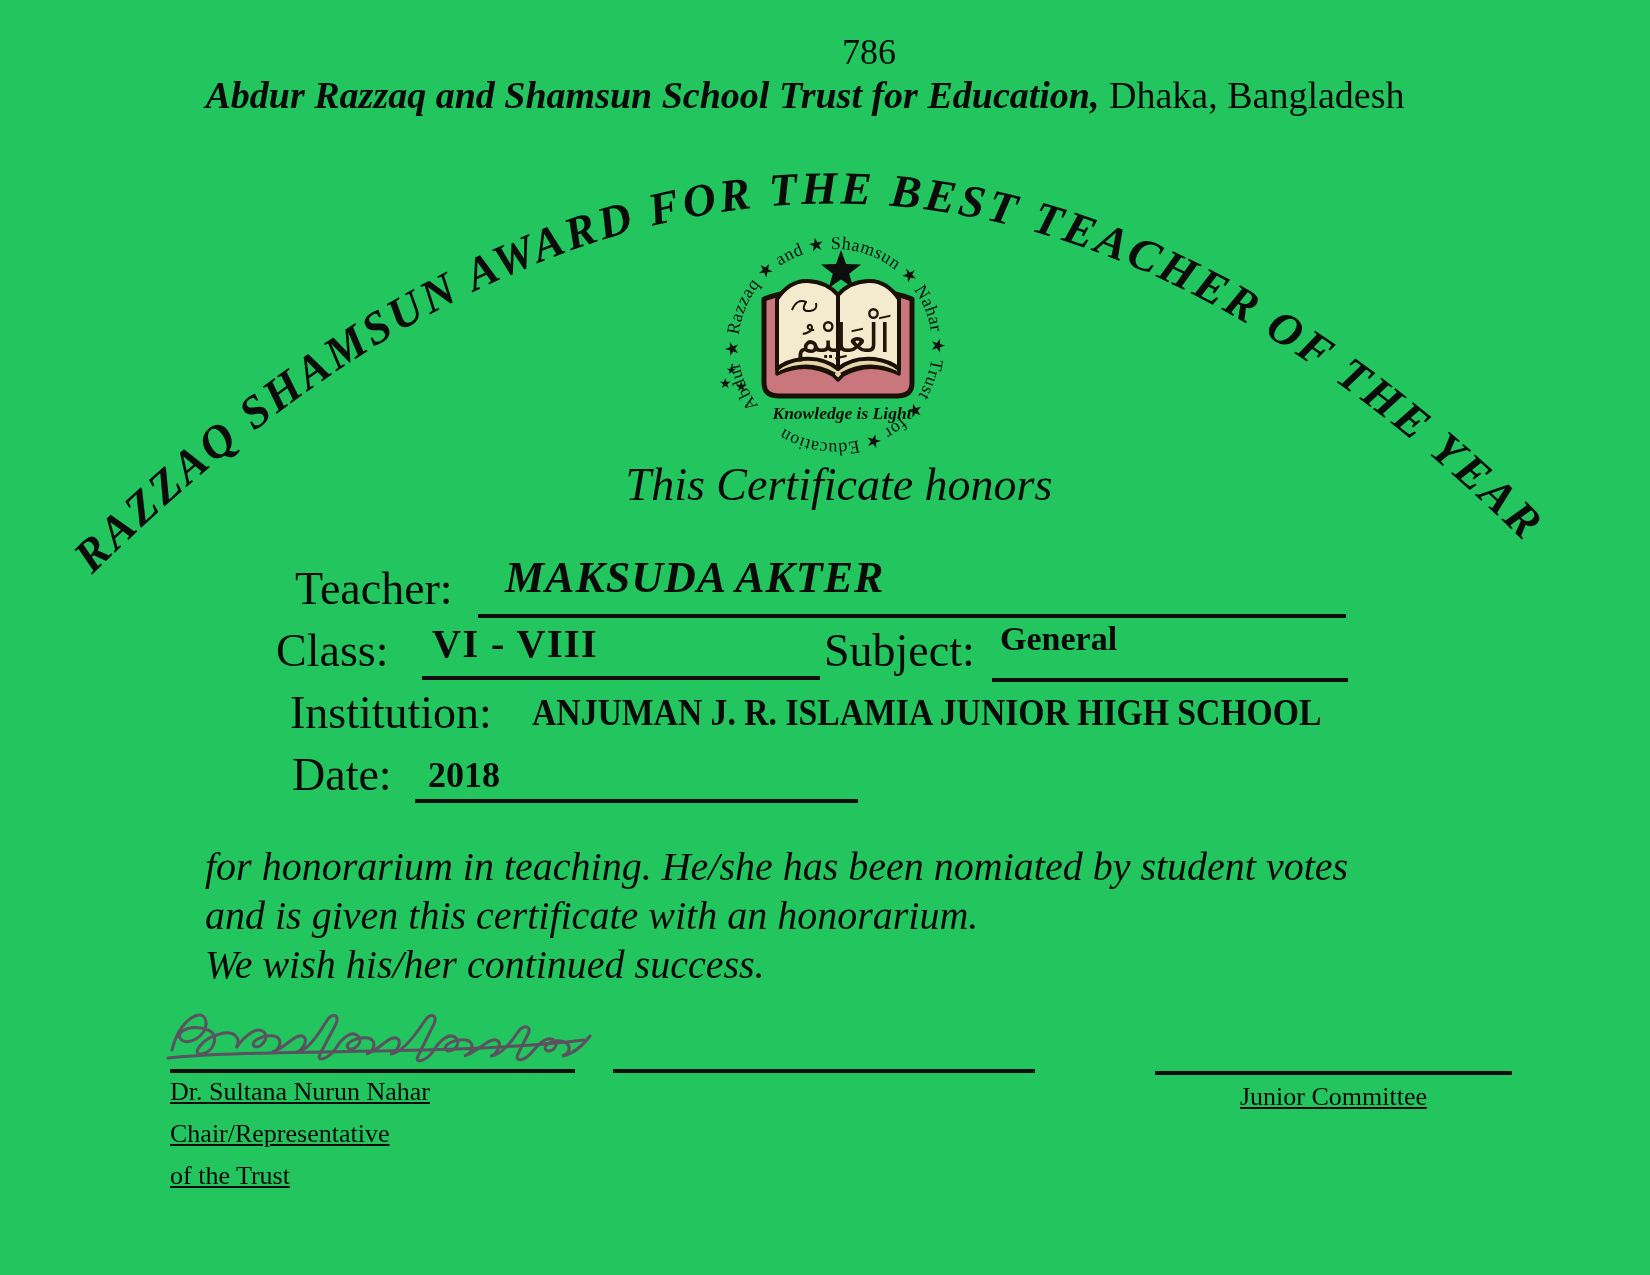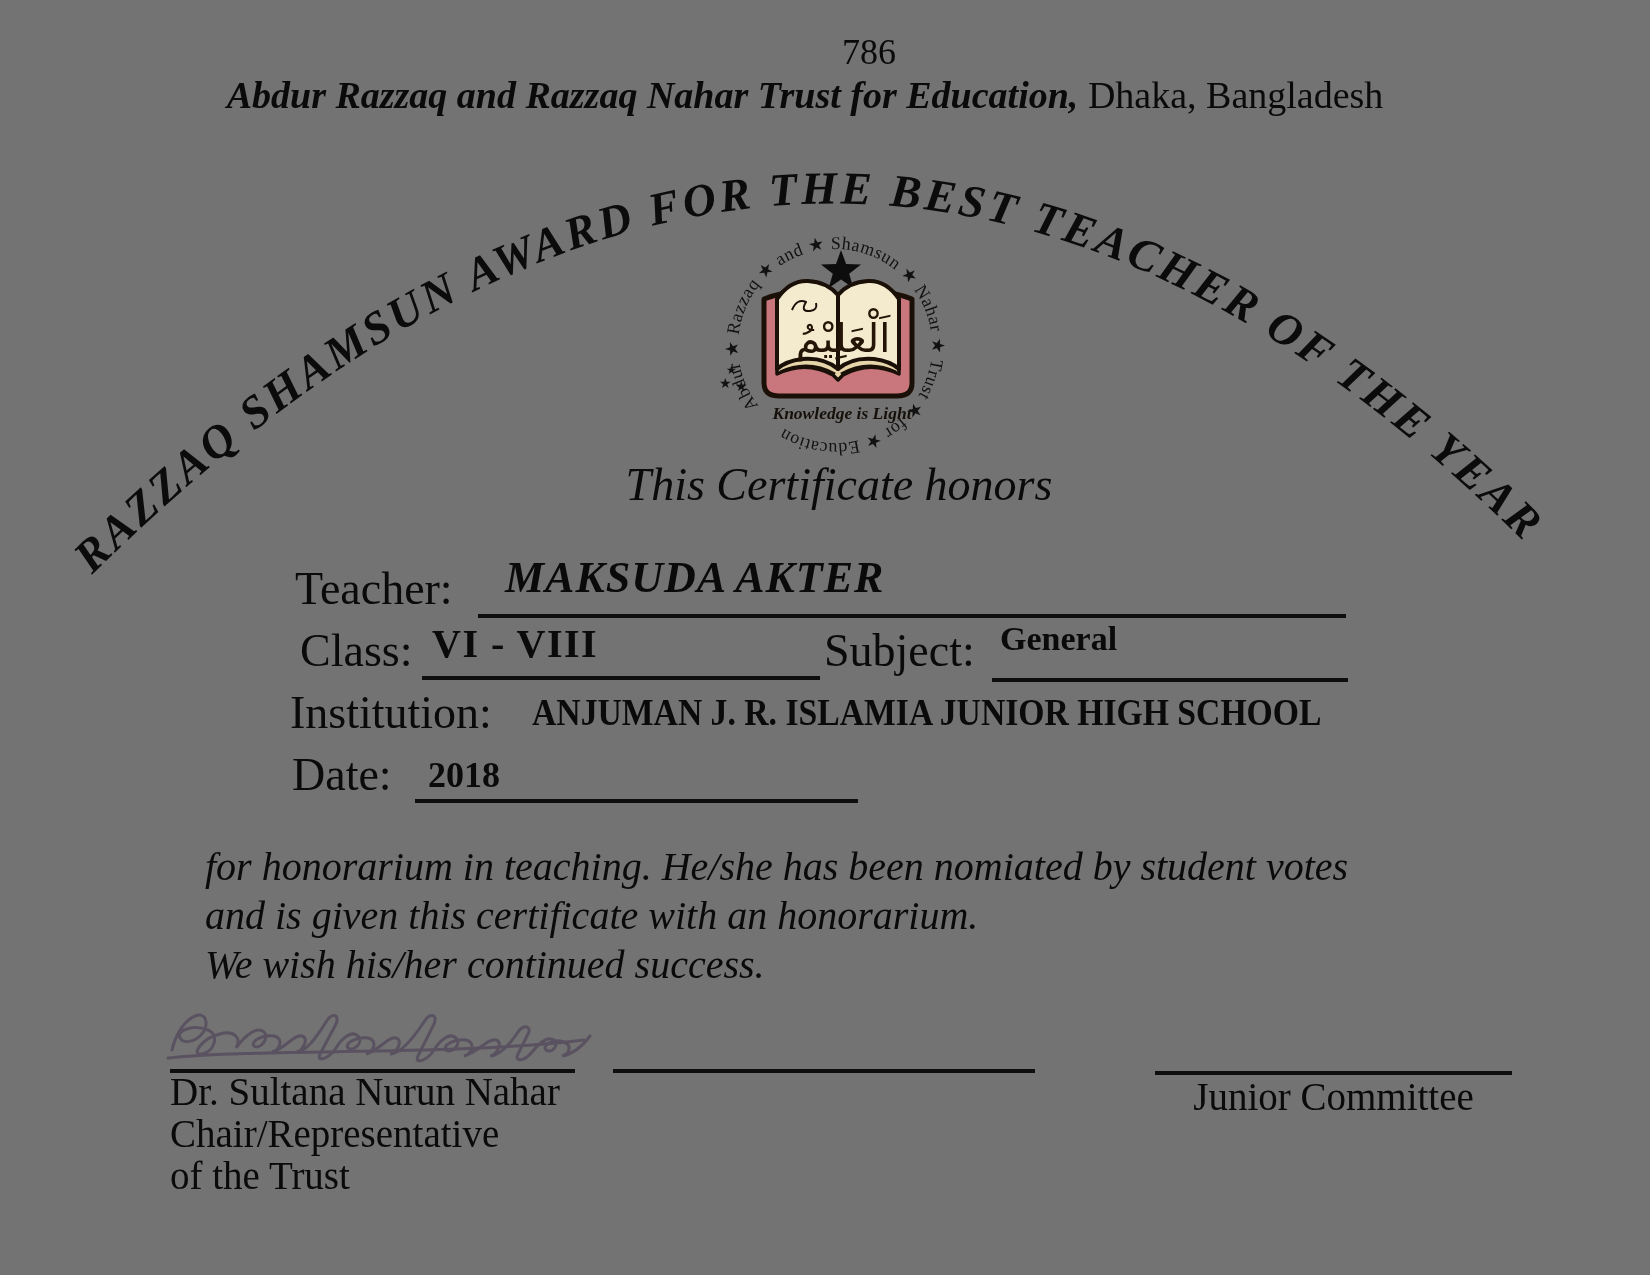--- a/index.html
+++ b/index.html
@@ -1,51 +1,51 @@
 <!DOCTYPE html>
 <html><head>
 <meta charset="utf-8">
 <style>
   html,body { margin:0; padding:0; background:#ffffff; }
   .page {
-    position:relative; width:1650px; height:1275px; background:#737373;
+    position:relative; width:1650px; height:1275px; background:#22c55e;
     font-family:"Liberation Serif", serif; color:#0a0a0a; overflow:hidden;
   }
   .abs { position:absolute; line-height:1; white-space:nowrap; }
   .center { text-align:center; }
   .serial { font-size:36px; }
   .header { font-size:38px; }
   .header .org { font-weight:bold; font-style:italic; }
   .intro { font-size:46px; font-style:italic; }
   .flabel { font-size:46px; }
   .fval-name { font-size:44px; font-weight:bold; font-style:italic; letter-spacing:1px; }
   .fval-class { font-size:40px; font-weight:bold; letter-spacing:1.5px; }
   .fval-subject { font-size:34px; font-weight:bold; }
   .fval-inst { font-size:37px; font-weight:bold; transform:scaleX(0.91); transform-origin:left bottom; }
   .fval-date { font-size:36px; font-weight:bold; }
   .uline { position:absolute; height:4px; background:#0e0e0e; }
   .para { font-size:40px; font-style:italic; line-height:49px; white-space:nowrap; }
   .sigline { position:absolute; height:4px; background:#0e0e0e; }
-  .sigblock { font-size:39px; line-height:42px; white-space:nowrap; }
+  .sigblock { font-size:26px; line-height:42px; white-space:nowrap;text-decoration:underline; }
   .arc-text { font-family:"Liberation Serif", serif; font-size:46px; font-weight:bold; font-style:italic; letter-spacing:0.8px; fill:#0b0b0b; }
   .ring-text { font-family:"Liberation Serif", "DejaVu Sans", serif; font-size:18px; letter-spacing:0.4px; fill:#121212; }
   .motto-text { font-family:"Liberation Serif", serif; font-size:17.5px; font-weight:bold; font-style:italic; fill:#15100a; }
   .arabic-text { font-family:"DejaVu Sans", sans-serif; font-size:40px; }
   .cluster-star { font-family:"DejaVu Sans", sans-serif; fill:#121212; }
   svg { position:absolute; }
 </style>
 </head>
 <body>
 
 <div class="page">
 
   <div class="abs serial" style="left:842px; top:34px;">786</div>
 
   <div class="abs header center" style="left:0; top:76px; width:1610px;">
-    <span class="org">Abdur Razzaq and Razzaq Nahar Trust for Education,</span><span> Dhaka, Bangladesh</span>
+    <span class="org">Abdur Razzaq and Shamsun School Trust for Education,</span><span> Dhaka, Bangladesh</span>
   </div>
 
   <svg style="left:0; top:0;" width="1650" height="700" viewBox="0 0 1650 700">
     <path id="arcPath" d="M 92 575 Q 858 -185 1590 610" fill="none"></path>
     <text class="arc-text">
       <textPath href="#arcPath" startOffset="0" textLength="1640" lengthAdjust="spacing">RAZZAQ SHAMSUN AWARD FOR THE BEST TEACHER OF THE YEAR</textPath>
     </text>
   </svg>
 
   <svg style="left:690px; top:225px;" width="300" height="245" viewBox="690 225 300 245">
@@ -74,21 +74,21 @@
 
     <text class="motto-text" x="842" y="419" text-anchor="middle">Knowledge is Light</text>
   </svg>
 
   <div class="abs intro center" style="left:0; top:462px; width:1590px;padding-left:44px;">This Certificate honors</div>
 
   <div class="abs flabel" style="left:295px; top:566px;">Teacher:</div>
   <div class="abs fval-name" style="left:505px; top:556px;">MAKSUDA AKTER</div>
   <div class="uline" style="left:478px; top:614px; width:868px;"></div>
 
-  <div class="abs flabel" style="left:300px; top:628px;">Class:</div>
+  <div class="abs flabel" style="left:276px; top:628px;">Class:</div>
   <div class="abs fval-class" style="left:432px; top:624px;">VI - VIII</div>
   <div class="uline" style="left:422px; top:676px; width:398px;"></div>
   <div class="abs flabel" style="left:824px; top:628px;">Subject:</div>
   <div class="abs fval-subject" style="left:1000px; top:622px;">General</div>
   <div class="uline" style="left:992px; top:678px; width:356px;"></div>
 
   <div class="abs flabel" style="left:290px; top:690px;text-align:right;">Institution:</div>
   <div class="abs fval-inst" style="left:532px; top:694px;">ANJUMAN J. R. ISLAMIA JUNIOR HIGH SCHOOL</div>
 
   <div class="abs flabel" style="left:292px; top:752px;">Date:</div>

